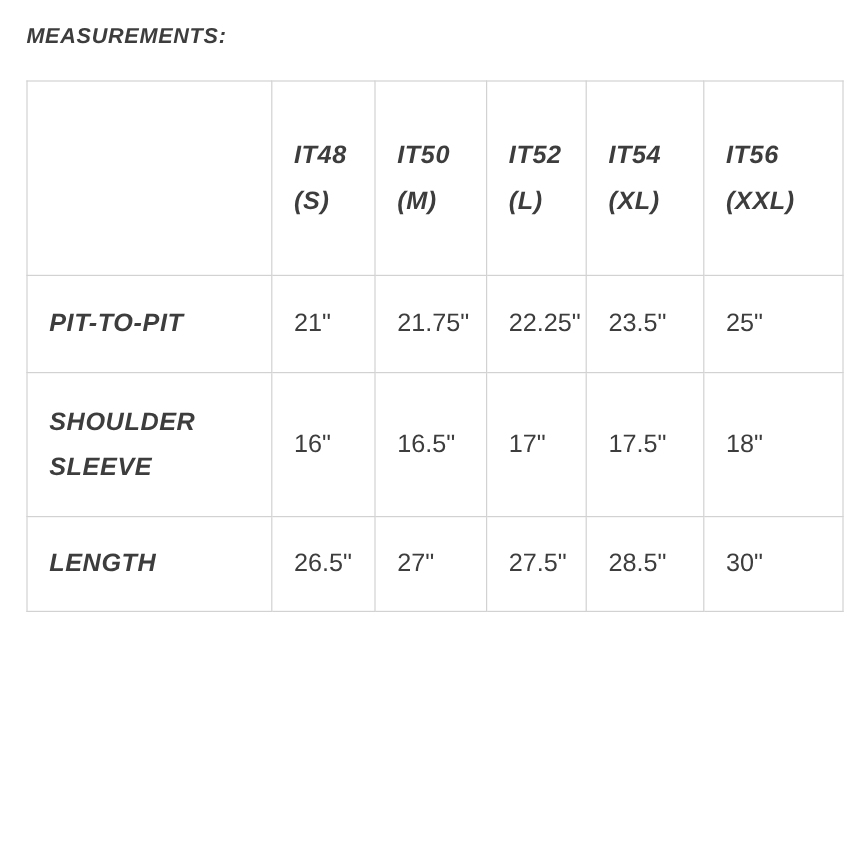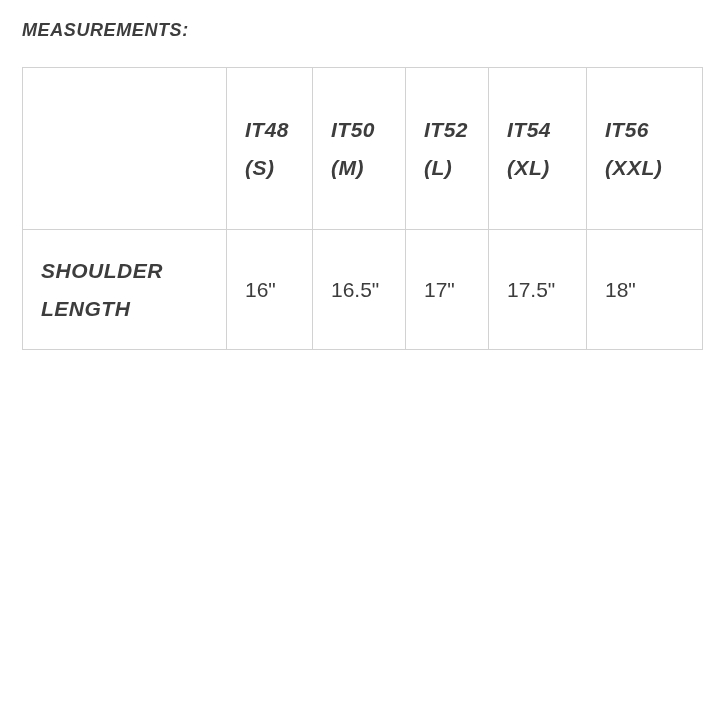--- a/index.html
+++ b/index.html
@@ -104,29 +104,45 @@
       <th class="size-col">
         <div class="hline">IT54</div>
         <div class="hline">(XL)</div>
       </th>
       <th class="size-col">
         <div class="hline">IT56</div>
         <div class="hline">(XXL)</div>
       </th>
     </tr>
 
+    <tr class="row-pit">
+      <td class="row-label">PIT-TO-PIT</td>
+      <td class="val">21"</td>
+      <td class="val">21.75"</td>
+      <td class="val">22.25"</td>
+      <td class="val">23.5"</td>
+      <td class="val">25"</td>
+    </tr>
 
     <tr class="row-shoulder">
       <td class="row-label">SHOULDER
-LENGTH</td>
+SLEEVE</td>
       <td class="val">16"</td>
       <td class="val">16.5"</td>
       <td class="val">17"</td>
       <td class="val">17.5"</td>
       <td class="val">18"</td>
     </tr>
 
+    <tr class="row-length">
+      <td class="row-label">LENGTH</td>
+      <td class="val">26.5"</td>
+      <td class="val">27"</td>
+      <td class="val">27.5"</td>
+      <td class="val">28.5"</td>
+      <td class="val">30"</td>
+    </tr>
 
 
   </tbody>
     </table>
 
 </div>
 
 </body></html>

